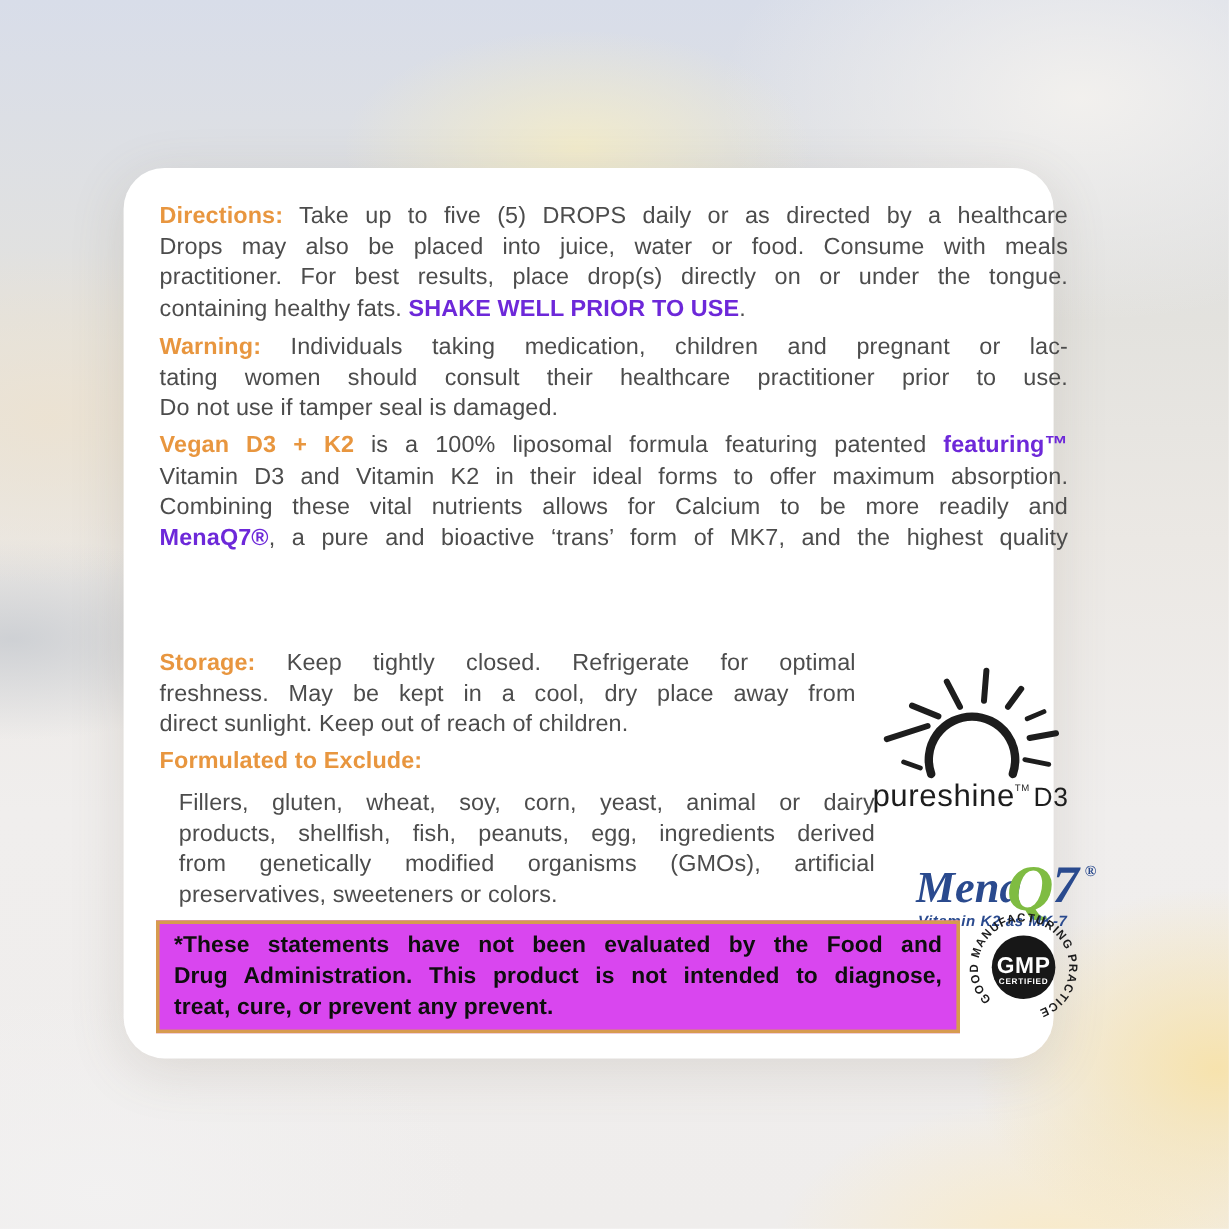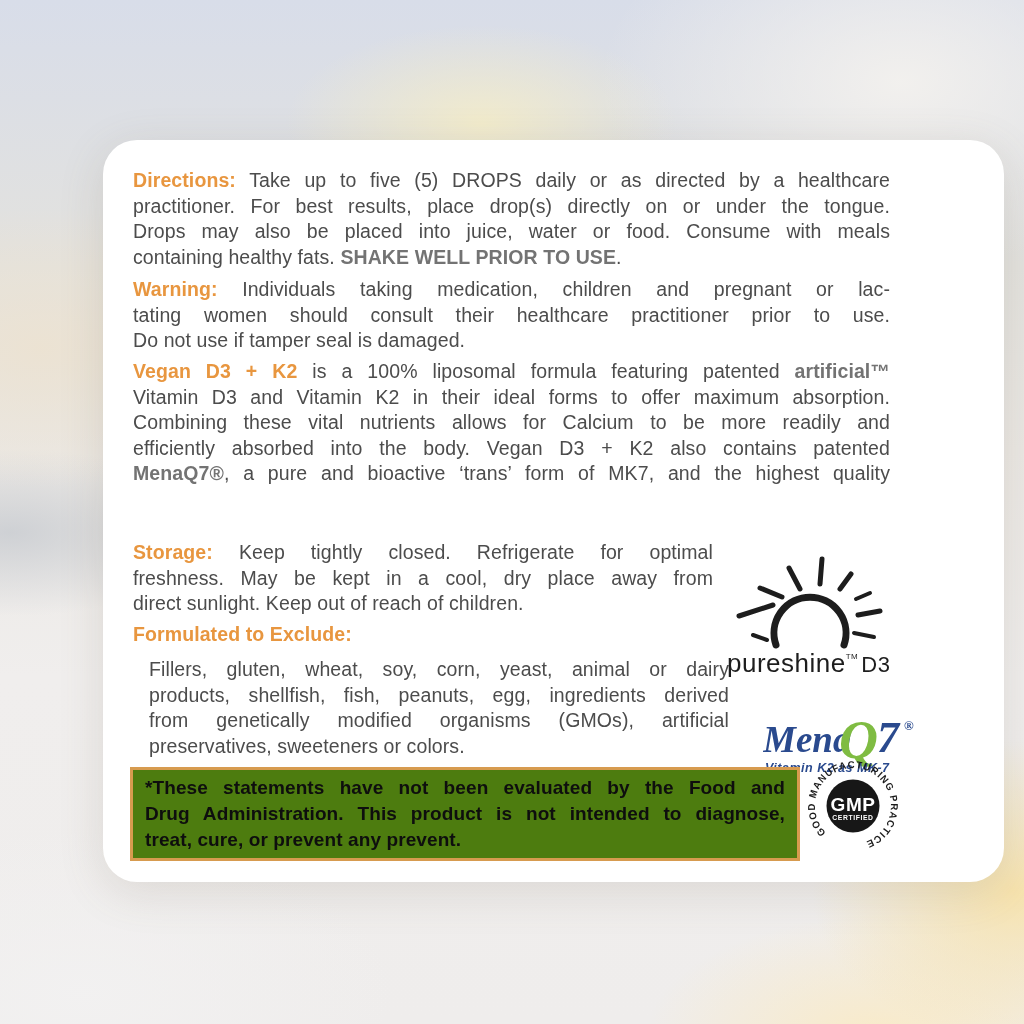--- a/index.html
+++ b/index.html
@@ -10,72 +10,71 @@
       radial-gradient(280px 140px at 47% 12%, rgba(245,237,200,0.85), rgba(245,237,200,0) 70%),
       radial-gradient(420px 260px at 88% 8%, rgba(243,241,238,0.95), rgba(243,241,238,0) 72%),
       radial-gradient(340px 200px at 4% 34%, rgba(236,226,209,0.9), rgba(236,226,209,0) 70%),
       radial-gradient(300px 120px at 1% 52%, rgba(196,200,206,0.75), rgba(196,200,206,0) 70%),
       radial-gradient(280px 210px at 99% 87%, rgba(247,226,170,0.95), rgba(247,226,170,0) 72%),
       radial-gradient(330px 180px at 86% 102%, rgba(250,234,196,0.95), rgba(250,234,196,0) 72%),
       radial-gradient(420px 220px at 8% 97%, rgba(242,241,241,0.95), rgba(242,241,241,0) 75%),
       linear-gradient(180deg,#D8DDE9 0%,#E3E2DE 26%,#EBE8E4 44%,#F0EEED 66%,#EFEDEC 100%);
   }
   .card{
-    position:absolute;left:103px;top:140px;width:901px;height:742px;
+    position:absolute;left:103px;top:140px;width:775px;height:742px;
     background:#FFFFFF;border-radius:34px;
     box-shadow:0 10px 45px rgba(110,100,80,0.16);
     text-decoration:underline;
   }
   .txt{position:absolute;}
   .line{
     font-size:19.5px;line-height:25.5px;color:#4C4C4C;
     text-align:justify;text-align-last:justify;letter-spacing:0.1px;
   }
   .line.last{text-align-last:left;}
   .seg-h{color:#E8963F;font-weight:bold;}
-  .seg-b{color:#737373;font-weight:bold;}
+  .seg-b{color:#6d28d9;font-weight:bold;}
   .seg-k{color:#0E0E0E;font-weight:bold;}
   #sec-directions{left:30px;top:28px;width:757px;}
   #sec-warning{left:30px;top:137px;width:757px;}
   #sec-vegan{left:30px;top:219px;width:757px;}
   #sec-storage{left:30px;top:400px;width:580px;}
   #sec-formulated{left:30px;top:482px;width:580px;}
   #sec-fillers{left:46px;top:517px;width:580px;}
   .disclaimer{
     position:absolute;left:27px;top:627px;width:670px;box-sizing:border-box;
-    border:3px solid #D79B4F;padding:5px 12px;background:#4d7c0f;
+    border:3px solid #D79B4F;padding:5px 12px;background:#d946ef;
   }
   .disclaimer .line{font-size:19px;line-height:26px;font-weight:bold;color:#0E0E0E;}
   .logo-pureshine{position:absolute;left:620px;top:408px;width:172px;height:138px;}
   .logo-menaq7{position:absolute;left:660px;top:552px;width:164px;height:64px;margin-top:20px;}
   .gmp{position:absolute;left:704px;top:620px;width:92px;height:92px;}
   svg{display:block;width:100%;height:100%;}
 </style>
 </head>
 <body>
 
 <div class="bg">
   <div class="card">
 
     <section class="txt" id="sec-directions">
         <div class="line"><span class="seg-h">Directions:</span><span class="seg-n"> Take up to five (5) DROPS daily or as directed by a healthcare</span></div>
+        <div class="line"><span class="seg-n">Drops may also be placed into juice, water or food. Consume with meals</span></div>
         <div class="line"><span class="seg-n">practitioner. For best results, place drop(s) directly on or under the tongue.</span></div>
-        <div class="line"><span class="seg-n">Drops may also be placed into juice, water or food. Consume with meals</span></div>
         <div class="line last"><span class="seg-n">containing healthy fats. </span><span class="seg-b">SHAKE WELL PRIOR TO USE</span><span class="seg-n">.</span></div>
       </section>
     <section class="txt" id="sec-warning">
         <div class="line"><span class="seg-h">Warning:</span><span class="seg-n"> Individuals taking medication, children and pregnant or lac-</span></div>
         <div class="line"><span class="seg-n">tating women should consult their healthcare practitioner prior to use.</span></div>
         <div class="line last"><span class="seg-n">Do not use if tamper seal is damaged.</span></div>
       </section>
     <section class="txt" id="sec-vegan">
-        <div class="line"><span class="seg-h">Vegan D3 + K2</span><span class="seg-n"> is a 100% liposomal formula featuring patented </span><span class="seg-b">artificial™</span></div>
+        <div class="line"><span class="seg-h">Vegan D3 + K2</span><span class="seg-n"> is a 100% liposomal formula featuring patented </span><span class="seg-b">featuring™</span></div>
         <div class="line"><span class="seg-n">Vitamin D3 and Vitamin K2 in their ideal forms to offer maximum absorption.</span></div>
         <div class="line"><span class="seg-n">Combining these vital nutrients allows for Calcium to be more readily and</span></div>
-        <div class="line"><span class="seg-n">efficiently absorbed into the body. Vegan D3 + K2 also contains patented</span></div>
         <div class="line"><span class="seg-b">MenaQ7®</span><span class="seg-n">, a pure and bioactive ‘trans’ form of MK7, and the highest quality</span></div>
       </section>
     <section class="txt" id="sec-storage">
         <div class="line"><span class="seg-h">Storage:</span><span class="seg-n"> Keep tightly closed. Refrigerate for optimal</span></div>
         <div class="line"><span class="seg-n">freshness. May be kept in a cool, dry place away from</span></div>
         <div class="line last"><span class="seg-n">direct sunlight. Keep out of reach of children.</span></div>
       </section>
     <section class="txt" id="sec-formulated">
         <div class="line last"><span class="seg-h">Formulated to Exclude:</span></div>
       </section>

